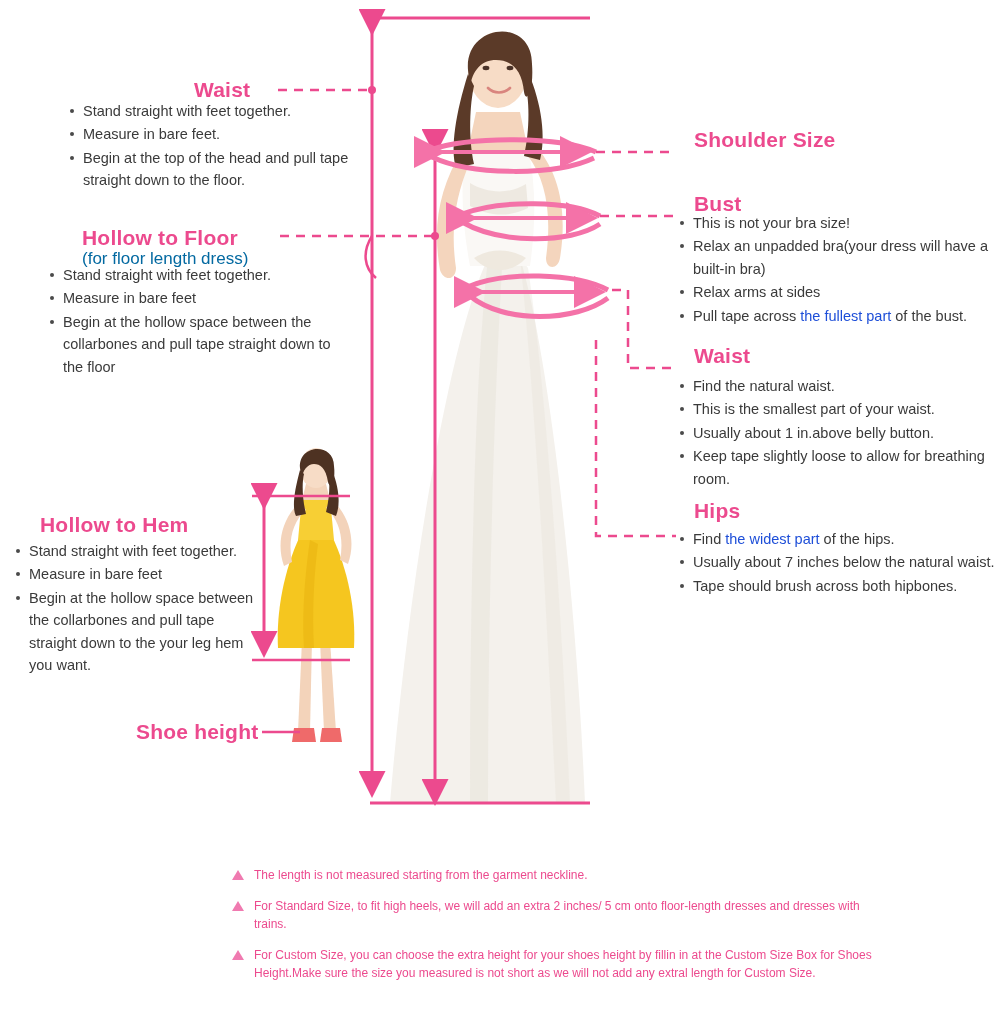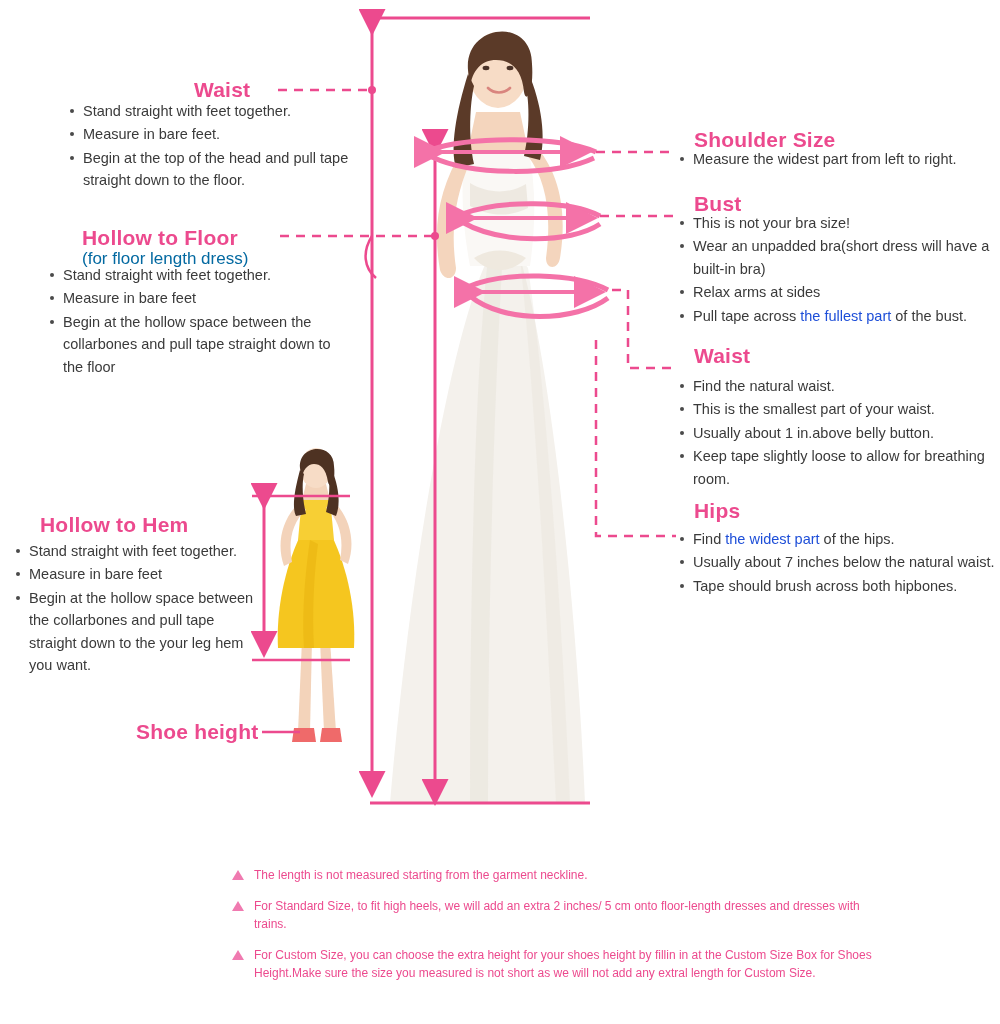--- a/index.html
+++ b/index.html
@@ -228,28 +228,25 @@
   <div class="abs heading" style="left:40px; top:513px;">Hollow to Hem</div>
   <ul class="abs bullets" style="left:14px; top:540px; width:248px;">
     <li>Stand straight with feet together.</li>
     <li>Measure in bare feet</li>
     <li>Begin at the hollow space between the collarbones and pull tape straight down to the your leg hem  you want.</li>
   </ul>
 
   <div class="abs heading" style="left:136px; top:720px;">Shoe height</div>
 
   <div class="abs heading" style="left:694px; top:128px;">Shoulder Size</div>
-  <ul class="abs bullets" style="left:678px; top:148px; width:320px;">
-    <li>Measure the widest part from left to right.</li>
-  </ul>
 
   <div class="abs heading" style="left:694px; top:192px;">Bust</div>
   <ul class="abs bullets" style="left:678px; top:212px; width:322px;">
     <li>This is not your bra size!</li>
-    <li>Wear an unpadded bra(short dress will have a built-in bra)</li>
+    <li>Relax an unpadded bra(your dress will have a built-in bra)</li>
     <li>Relax arms at sides</li>
     <li><span>Pull tape across </span><span class="pink">the fullest part</span><span> of the bust.</span></li>
   </ul>
 
   <div class="abs heading" style="left:694px; top:344px;">Waist</div>
   <ul class="abs bullets" style="left:678px; top:369px; width:322px;margin-top:6px;">
     <li>Find the natural waist.</li>
     <li>This is the smallest part of your waist.</li>
     <li>Usually about 1 in.above belly button.</li>
     <li>Keep tape slightly loose to allow for breathing room.</li>

